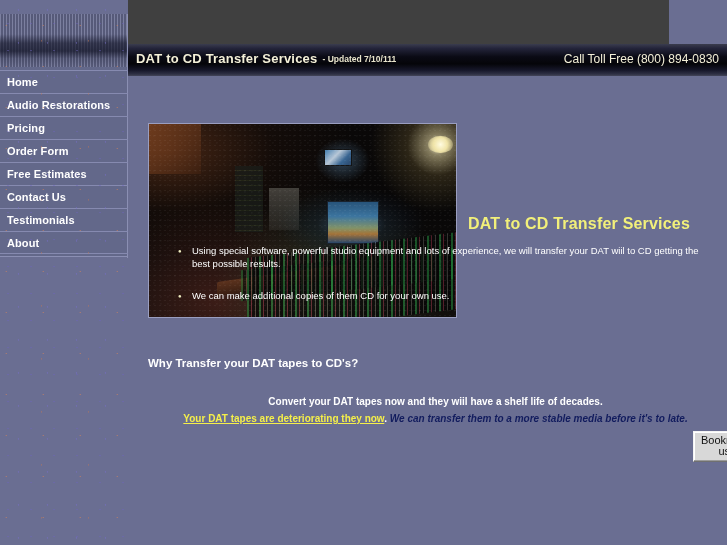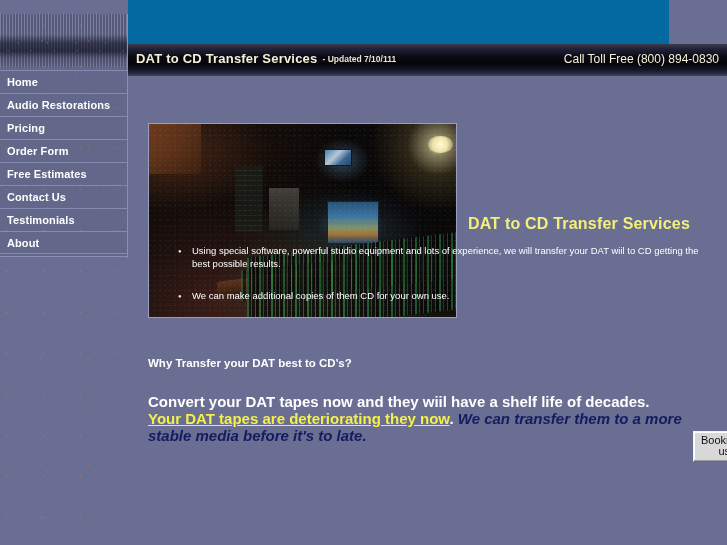--- a/index.html
+++ b/index.html
@@ -12,21 +12,21 @@
   }
   body {
     background: #6a6e92;
   }
 
   
   #page {
     position: relative;
     width: 669px;
     height: 545px;
-    background: #0369a1;
+    background: #404040;
   }
 
   
   #sidebar {
     position: absolute;
     left: 0; top: 0;
     width: 128px;
     height: 545px;
     background: #6a6e92;
     z-index: 5;
@@ -313,25 +313,26 @@
     border-top-color: #f4f4f4;
     border-left-color: #f4f4f4;
     border-right-color: #707070;
     border-bottom-color: #707070;
     padding: 3px 7px 4px 7px;
     box-shadow: inset -1px -1px 0 #9a9a9a, inset 1px 1px 0 #ffffff;
     cursor: pointer;
     line-height: 1;
   }
   .lead {
-    font-size: 15px;
+    font-size: 10px;
     font-weight: bold;
     color: #ffffff;
     margin: 24px 0 16px 0;
     line-height: 17px;
+    text-align: center;
   }
   .deteriorating-link {
     color: #f5ef4a;
     text-decoration: underline;
     font-weight: bold;
     font-style: normal;
     cursor: pointer;
   }
   .period-after { color: #ffffff; font-weight: bold; }
   .blue-italic {
@@ -428,21 +429,21 @@
         <div id="console"></div>
         <div id="photo-grain"></div>
       </div>
     </div>
 
     <h1 id="hero-heading">DAT to CD Transfer Services</h1>
 
     <button id="bookmark-btn">Bookmark us!</button>
 
     <div id="copy">
-      <p class="q-head">Why Transfer your DAT best to CD's?</p>
+      <p class="q-head">Why Transfer your DAT tapes to CD's?</p>
 
       <p class="lead">
         <span>Convert your DAT tapes now and they wiil have a shelf life of decades.</span><br>
         <a class="deteriorating-link">Your DAT tapes are deteriorating they now</a><span class="period-after">.</span>
         <span class="blue-italic">We can transfer them to a more stable media before it's to late.</span>
       </p>
     </div>
 
     <ul id="bullets">
       <li>

